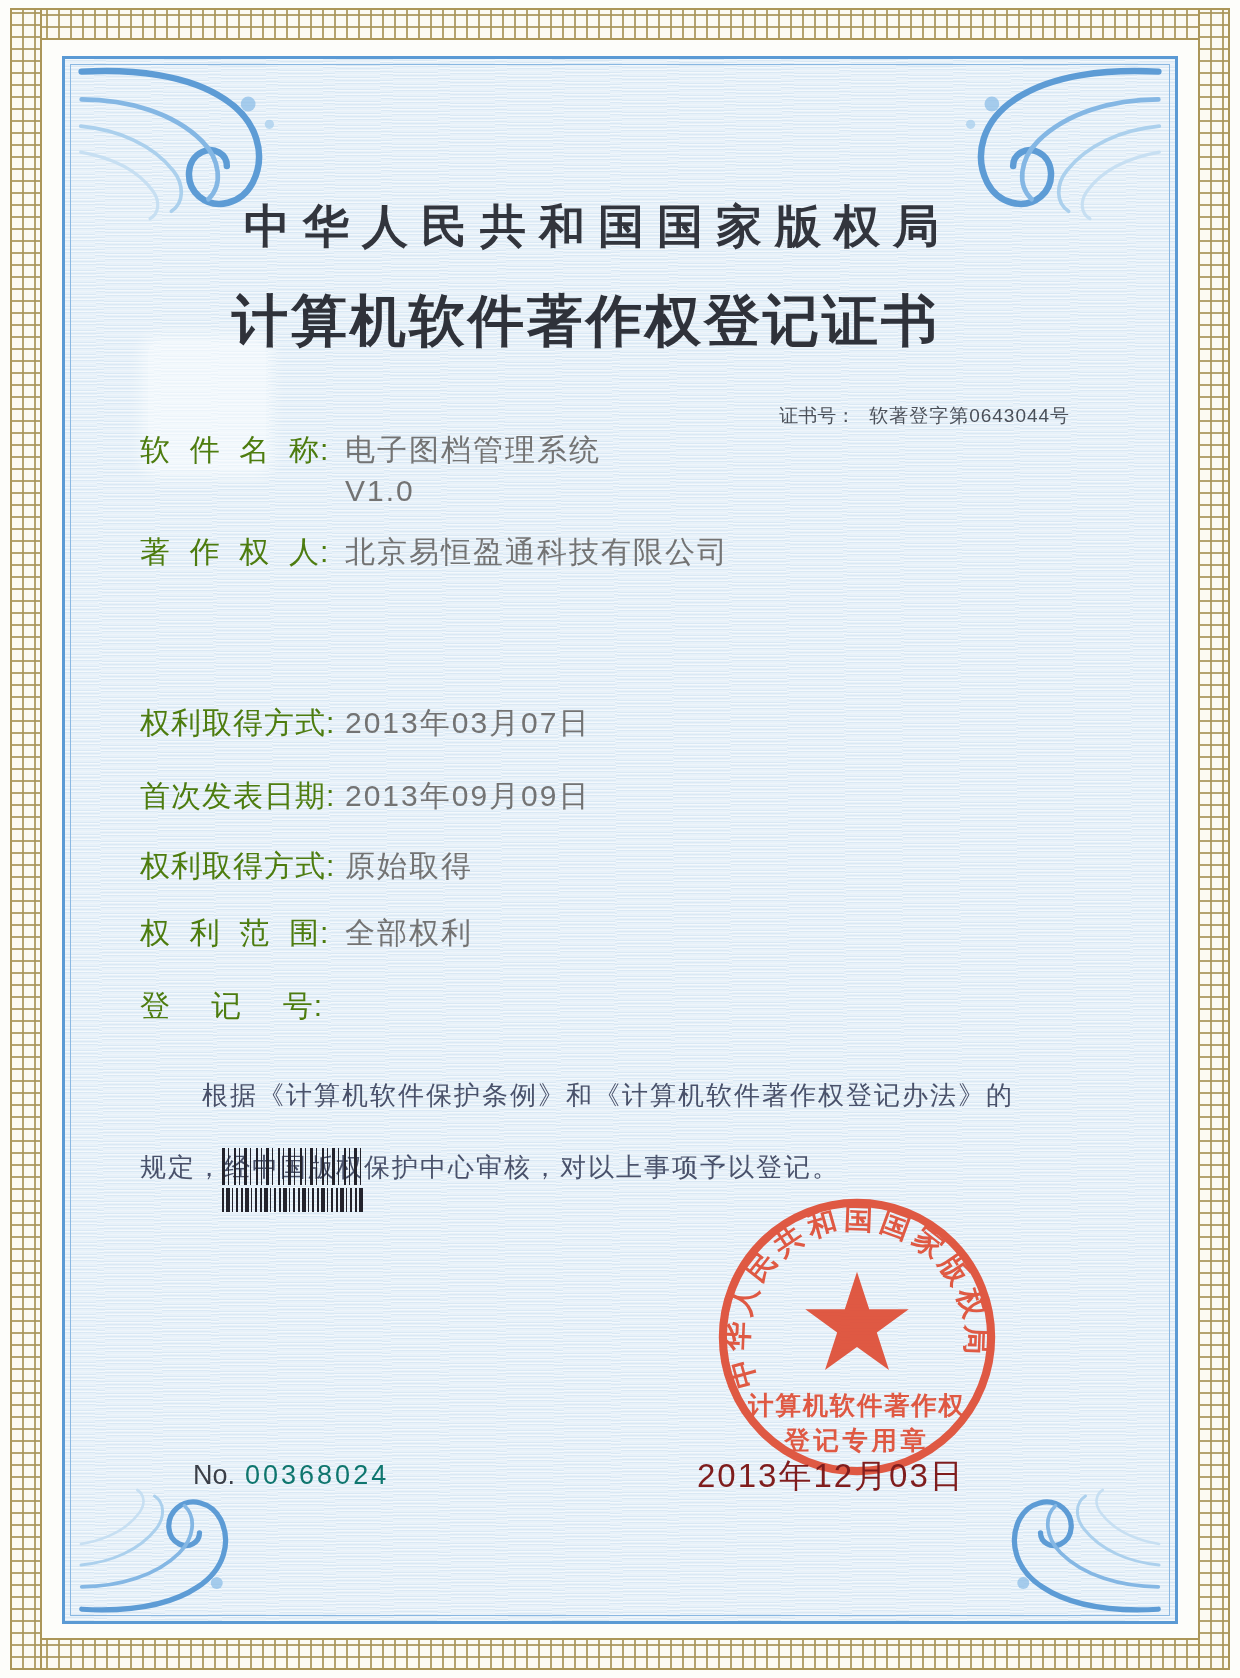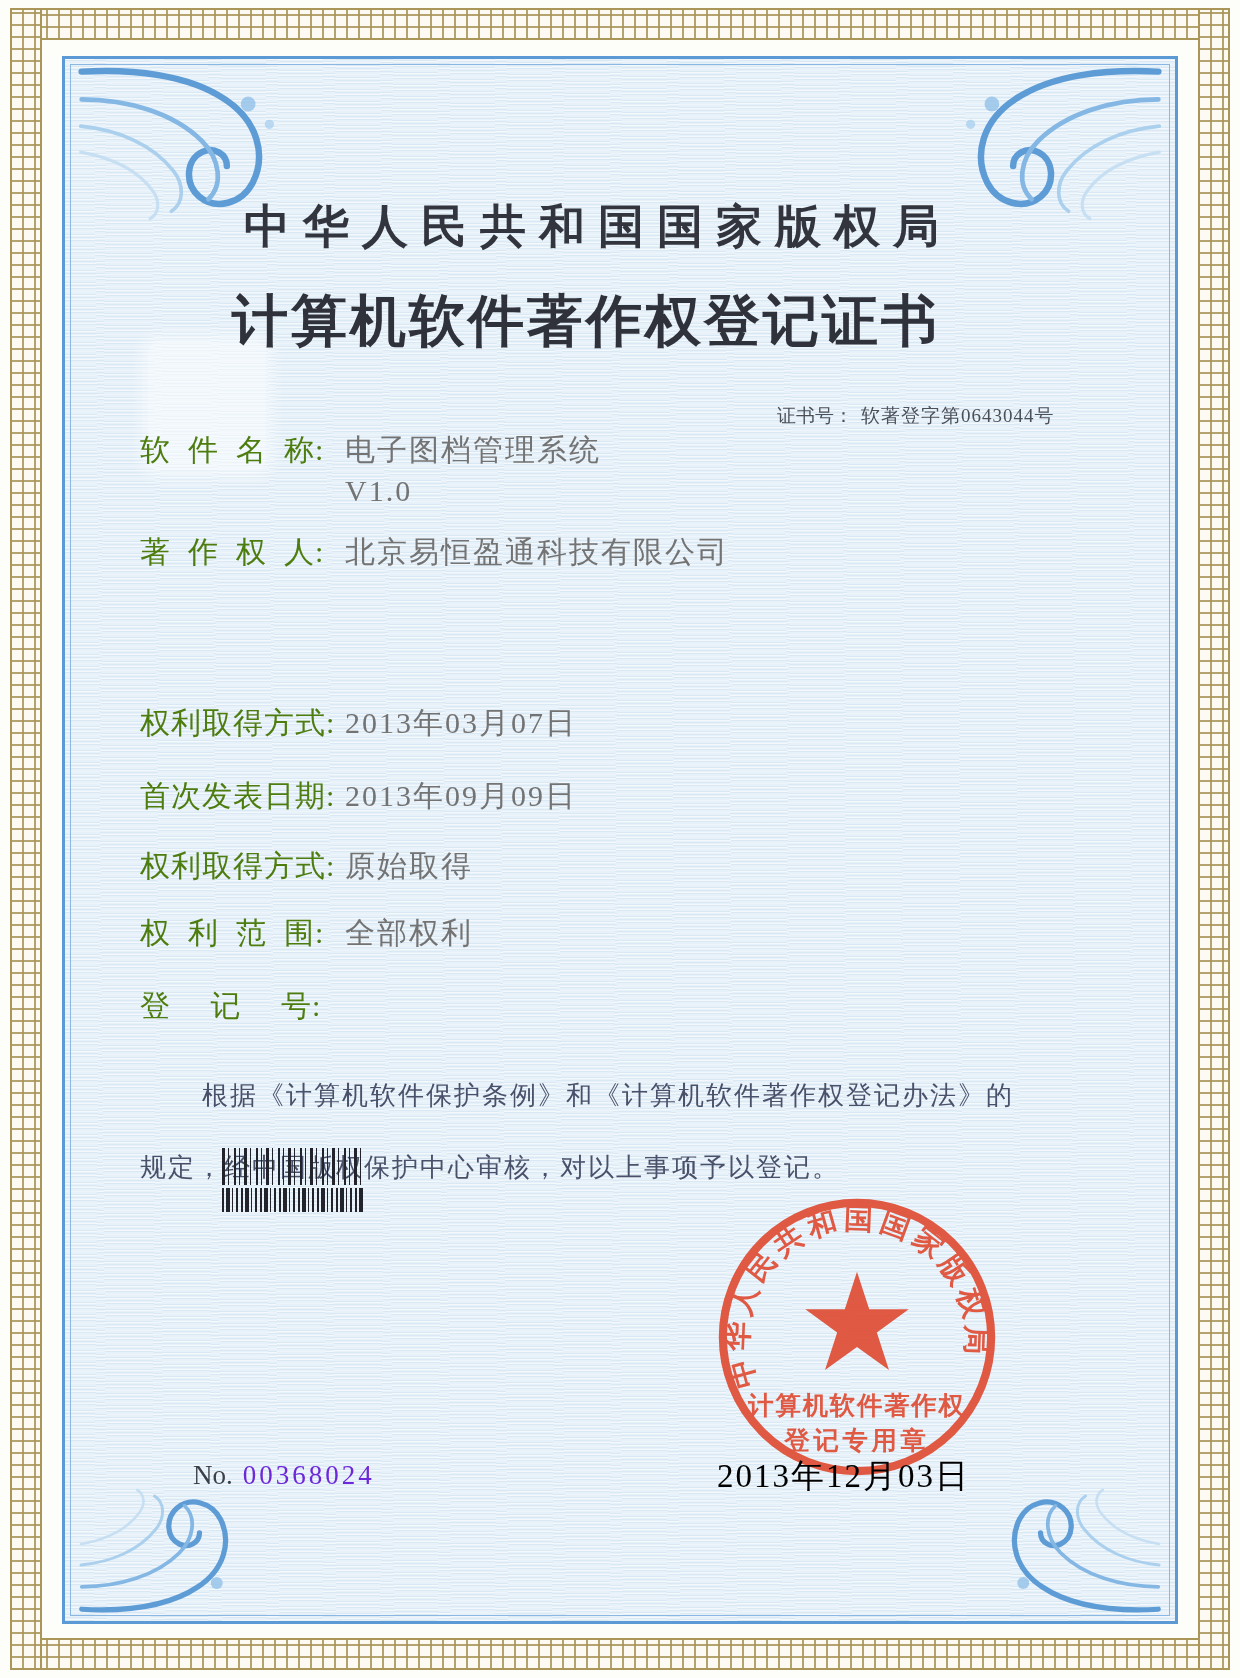--- a/index.html
+++ b/index.html
@@ -1,19 +1,19 @@
 <!DOCTYPE html>
 <html><head>
 <meta charset="utf-8">
 <style>
   html,body{margin:0;padding:0;background:#e9e9e9;}
   .page{
     position:relative;width:1240px;height:1678px;margin:0 auto;
     background:#fdfdfa;overflow:hidden;
-    font-family:Liberation Serif, serif;
+    font-family:Liberation Sans, sans-serif;
   }
   .abs{position:absolute;}
   
   .gb{
     position:absolute;background-color:#fcfaf2;
     background-image:
       repeating-linear-gradient(90deg, rgba(168,148,88,.85) 0 2px, transparent 2px 12px),
       repeating-linear-gradient(0deg, rgba(168,148,88,.85) 0 2px, transparent 2px 12px);
     box-shadow:inset 0 0 0 2px #ab9659;
   }
@@ -41,38 +41,38 @@
   
   .authority{
     left:0;right:0;top:196px;text-align:center;transform:translateX(-22px);
     font-size:46px;font-weight:bold;letter-spacing:13px;color:#32353d;
   }
   .cert-title{
     left:0;right:0;top:284px;text-align:center;transform:translateX(-34px);
     font-size:56px;font-weight:bold;letter-spacing:3px;color:#2f323a;
   }
   .certno{left:758px;top:381px;font-size:19px;color:#4a4f58;white-space:pre;}
-  .certno .v{margin-left:8px;letter-spacing:1px;}
+  .certno .v{margin-left:14px;letter-spacing:1px;}
   .frow{left:0;top:0;width:100%;height:42px;}
   .fl{position:absolute;left:140px;white-space:pre;font-size:30px;color:#4d7c0f;letter-spacing:1px;}
   .fv{position:absolute;left:345px;white-space:pre;font-size:30px;color:#737373;letter-spacing:2px;}
   .watermark-patch{left:148px;top:342px;width:118px;height:128px;background:rgba(252,254,255,.55);border-radius:10px;box-shadow:0 0 14px 8px rgba(252,254,255,.45);}
   .bodyline{font-size:26px;color:#49516a;letter-spacing:2px;white-space:pre;}
   
   .barcode{left:222px;top:1148px;width:142px;height:64px;}
   .barcode .r1{height:37px;
     background:repeating-linear-gradient(90deg,#23232c 0 3px,transparent 3px 6px,#23232c 6px 7px,transparent 7px 12px,#23232c 12px 14px,transparent 14px 17px,#23232c 17px 18px,transparent 18px 22px);}
   .barcode .r2{height:24px;margin-top:3px;
     background:repeating-linear-gradient(90deg,#23232c 0 2px,transparent 2px 4px,#23232c 4px 8px,transparent 8px 10px,#23232c 10px 11px,transparent 11px 14px,#23232c 14px 16px,transparent 16px 19px);}
   
   .seal{left:712px;top:1192px;width:290px;height:290px;opacity:.95;}
   
   .serial{left:193px;top:1460px;font-size:27px;color:#3b3f48;}
-  .serial .num{color:#6d28d9;letter-spacing:3px;margin-left:10px;}
-  .issue-date{left:697px;top:1454px;font-size:33px;color:#000000;letter-spacing:2px;z-index:5;margin-left:20px;}
+  .serial .num{color:#0f766e;letter-spacing:3px;margin-left:10px;}
+  .issue-date{left:697px;top:1454px;font-size:33px;color:#7f1d1d;letter-spacing:2px;z-index:5;}
 </style>
 </head>
 <body>
 
 <div class="page">
 
   <div class="gb gb-top"></div>
   <div class="gb gb-bottom"></div>
   <div class="gb gb-left"></div>
   <div class="gb gb-right"></div>

